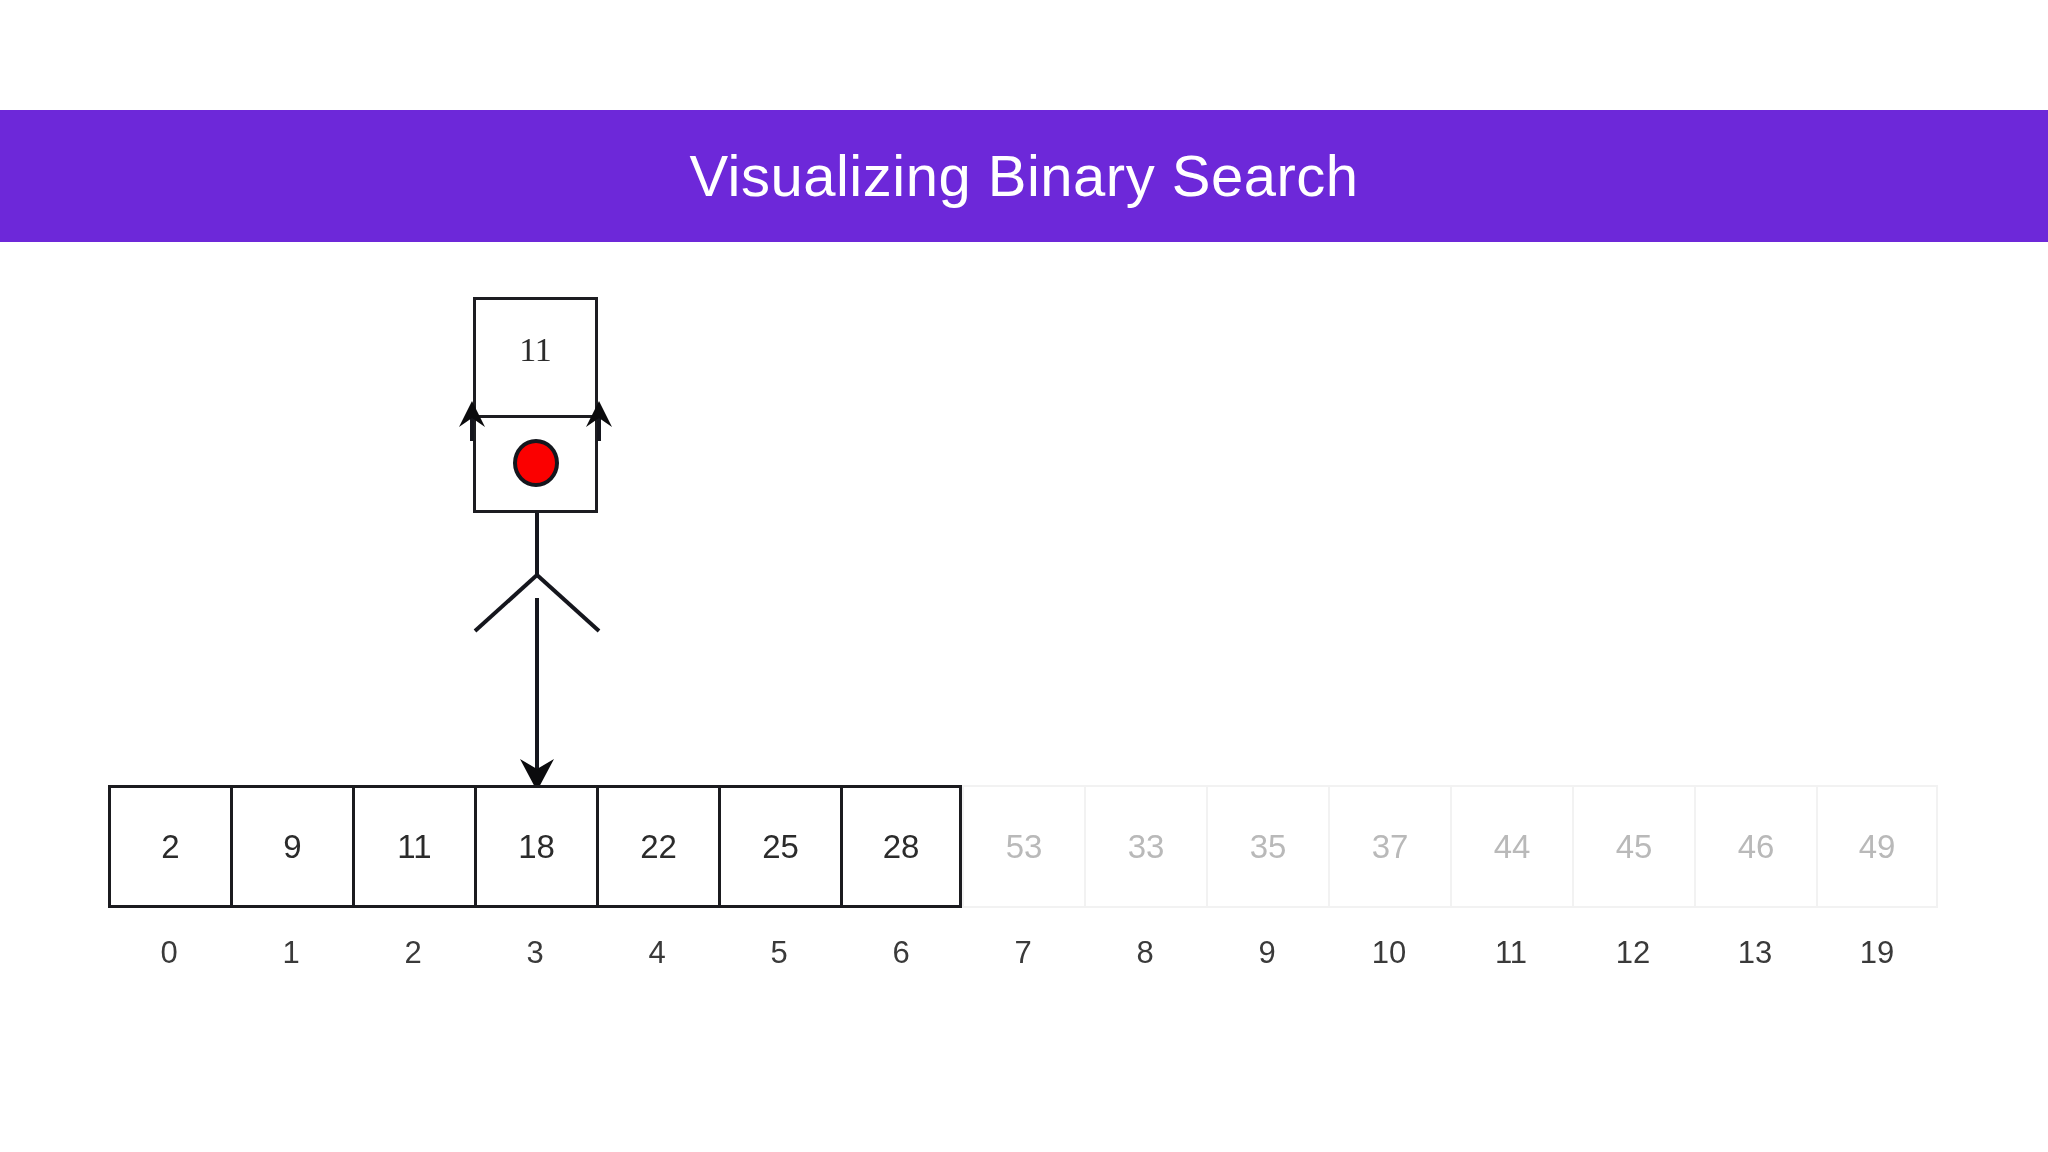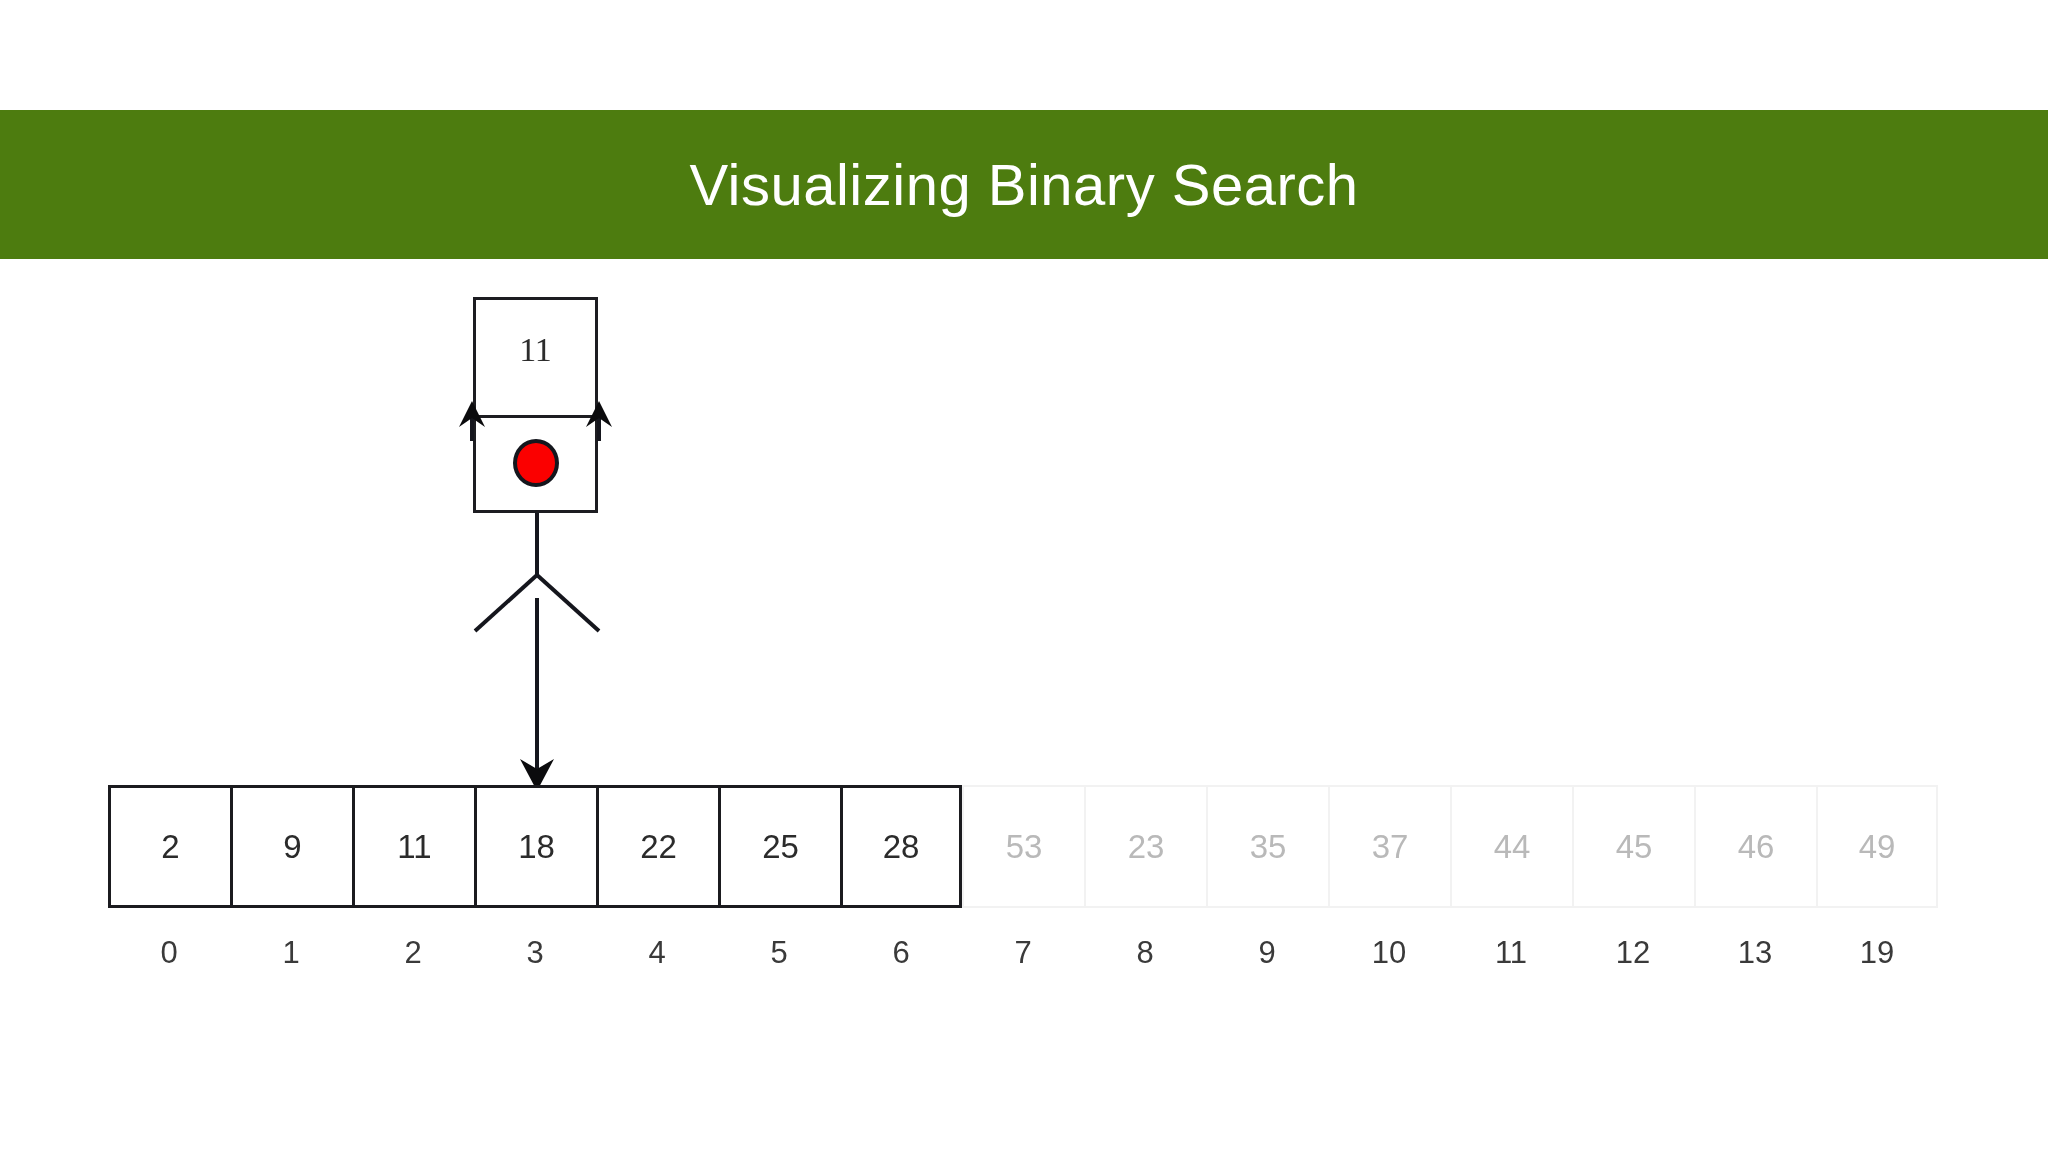--- a/index.html
+++ b/index.html
@@ -14,22 +14,22 @@
     position: relative;
     overflow: hidden;
   }
 
   
   #title-banner {
     position: absolute;
     left: 0;
     top: 110px;
     width: 2048px;
-    height: 149px;
-    background: #4d7c0f;
+    height: 132px;
+    background: #6d28d9;
     display: flex;
     align-items: center;
     justify-content: center;
   }
   #title-text {
     color: #ffffff;
     font-size: 58px;
     font-weight: 400;
     letter-spacing: 0.5px;
     line-height: 1;
@@ -228,21 +228,21 @@
     <div class="array-cell active">
         <span class="cell-value">25</span>
       </div>
     <div class="array-cell active edge-right">
         <span class="cell-value">28</span>
       </div>
     <div class="array-cell">
         <span class="cell-value">53</span>
       </div>
     <div class="array-cell">
-        <span class="cell-value">23</span>
+        <span class="cell-value">33</span>
       </div>
     <div class="array-cell">
         <span class="cell-value">35</span>
       </div>
     <div class="array-cell">
         <span class="cell-value">37</span>
       </div>
     <div class="array-cell">
         <span class="cell-value">44</span>
       </div>

